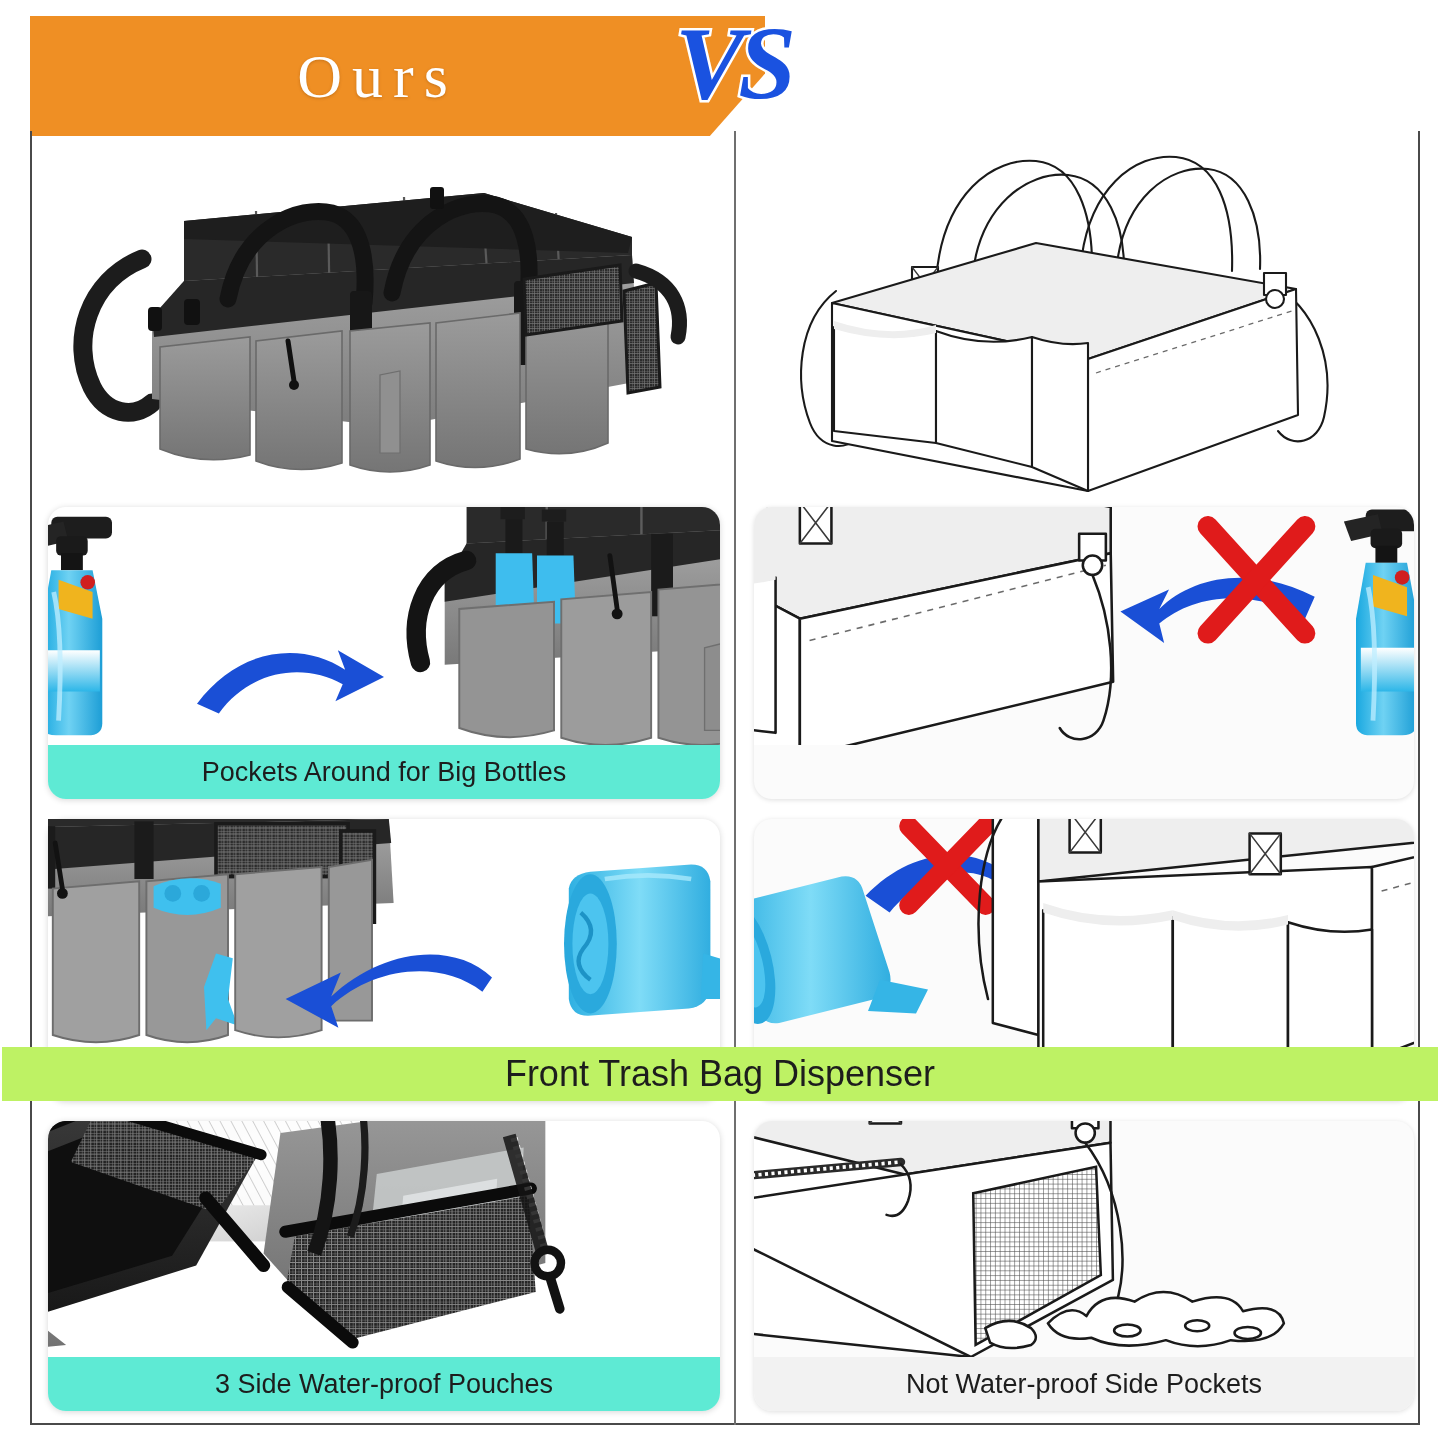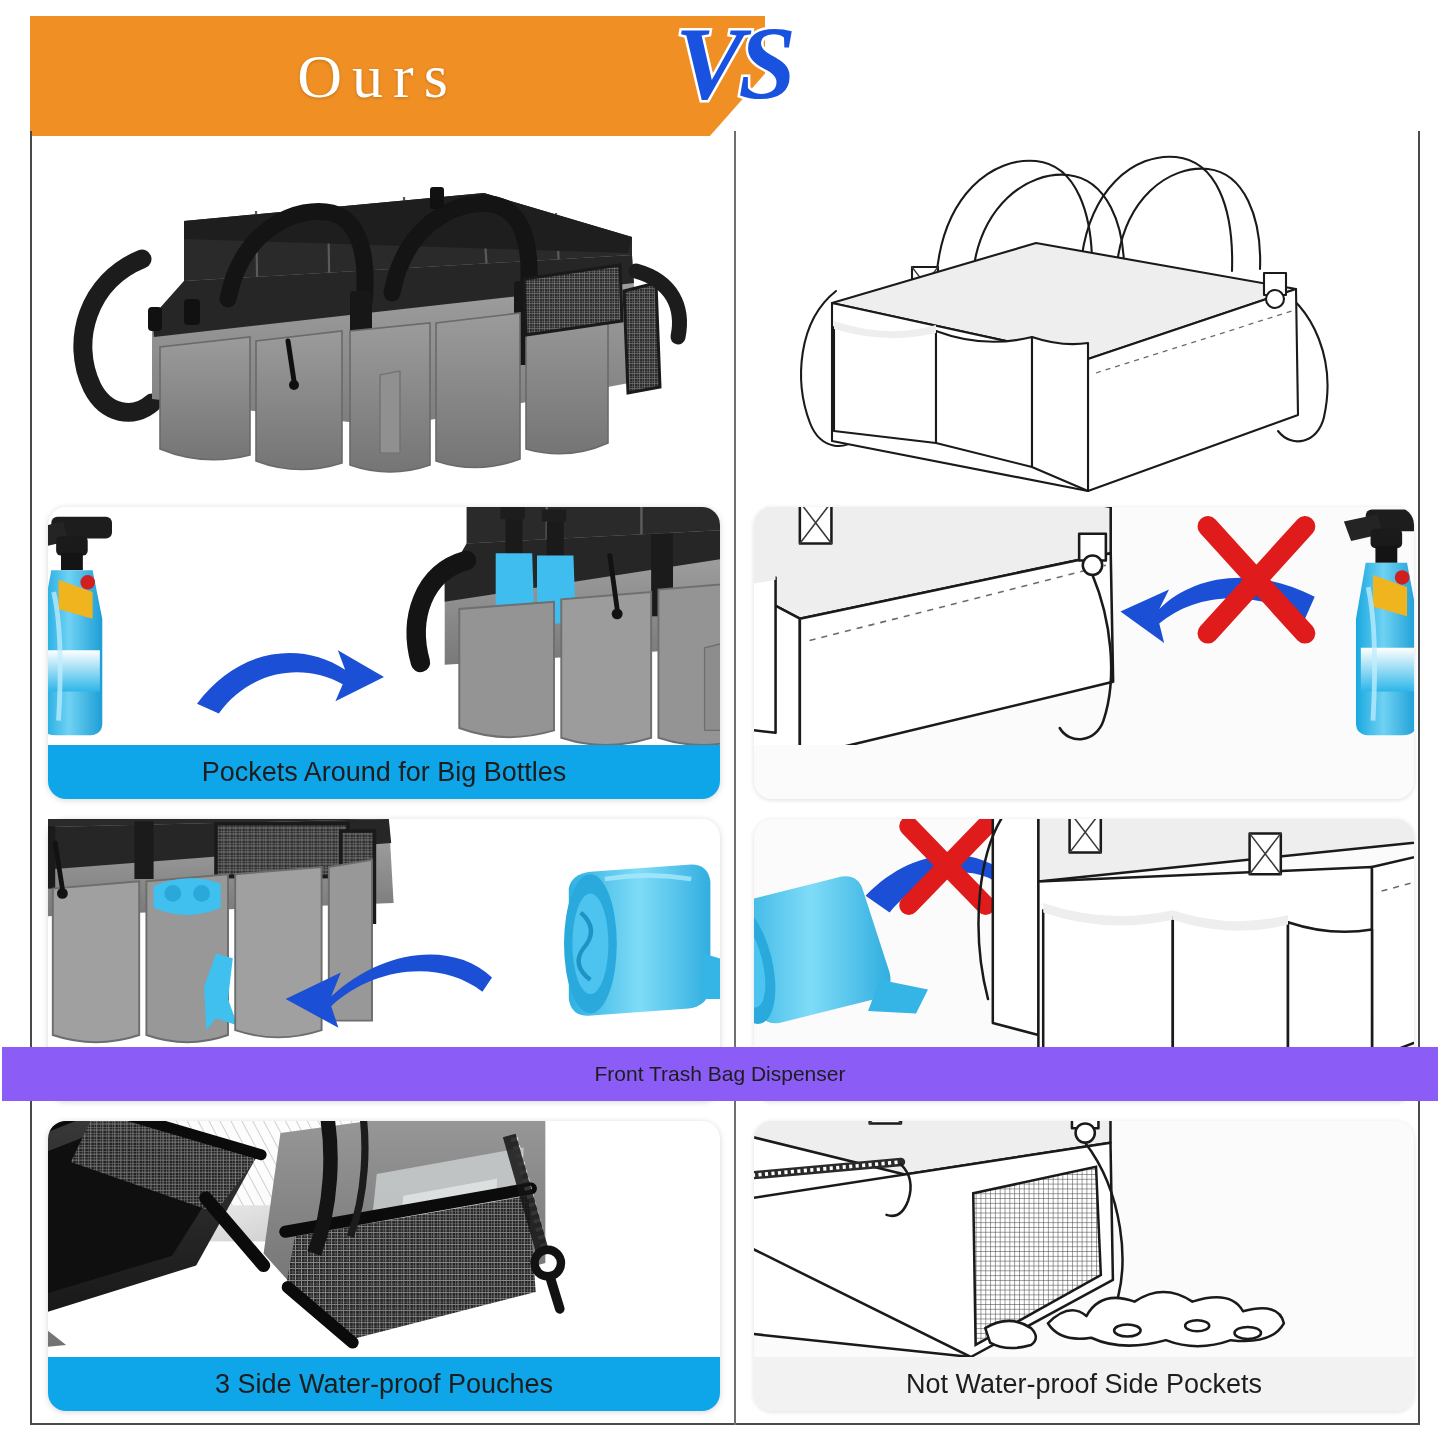--- a/index.html
+++ b/index.html
@@ -154,35 +154,35 @@
     position: absolute;
     left: 0; right: 0; bottom: 0;
     height: 54px;
     display: flex;
     align-items: center;
     justify-content: center;
     font-size: 27px;
     color: #1d1d1d;
     white-space: nowrap;
   }
-  .label-ours   { background: #0ea5e9; }
+  .label-ours   { background: #5eead4; }
   .label-others { background: #f2f2f2; }
 
   
   .bleed-bar {
     position: absolute;
     left: -46px;
     width: 1436px;
     bottom: 0;
     height: 54px;
-    background: #8b5cf6;
+    background: #bef264;
     display: flex;
     align-items: center;
     justify-content: center;
-    font-size: 21px;
+    font-size: 36px;
     color: #1d1d1d;
     white-space: nowrap;
     z-index: 4;
   }
   .bleed-host { overflow: visible; }
   .bleed-host .card-art { bottom: 54px; }
 
   
   svg { display: block; }
   .ln   { fill: none; stroke: #1a1a1a; stroke-width: 2.1; stroke-linejoin: round; stroke-linecap: round; }

